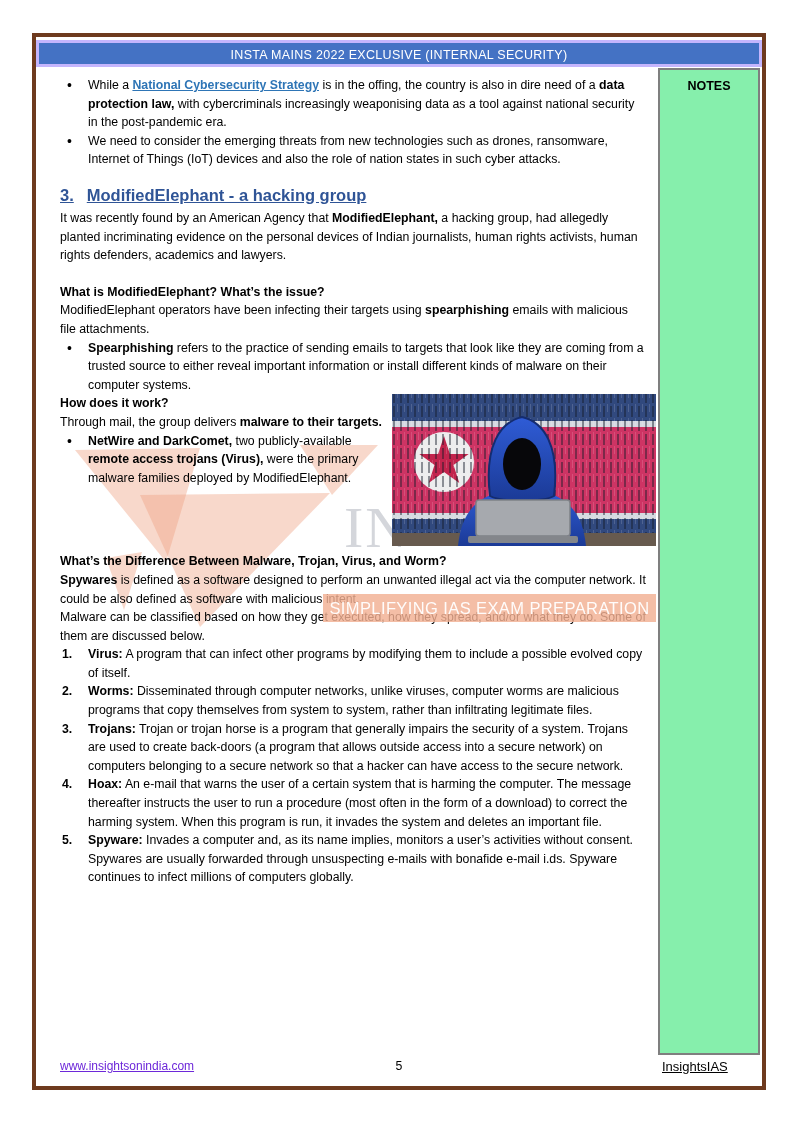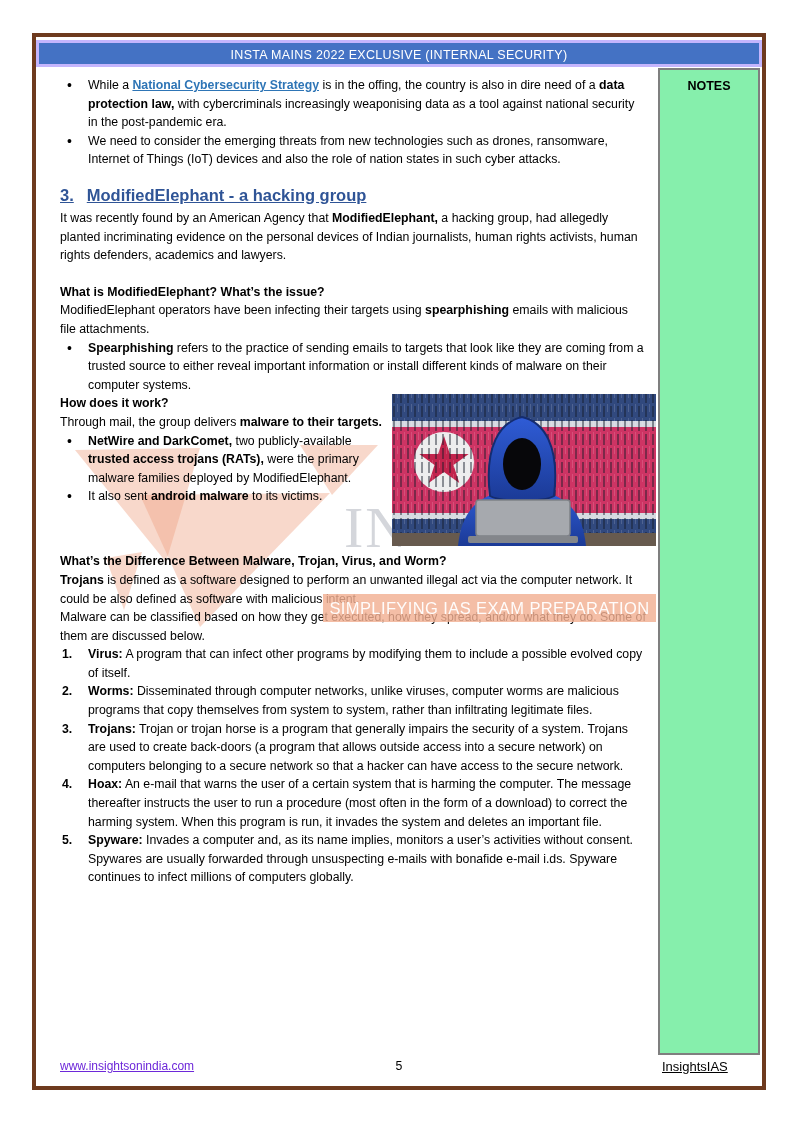--- a/index.html
+++ b/index.html
@@ -159,26 +159,25 @@
 
         <rect x="84" y="106" width="94" height="36" rx="3" fill="#A6A9AE" stroke="#7E8186" stroke-width="1.5"></rect>
         <rect x="76" y="142" width="110" height="7" rx="2" fill="#83868B"></rect>
       </svg>
     </div>
 
     <p class="bold subhead-q2">How does it work?</p>
     <p>Through mail, the group delivers <b>malware to their targets.</b></p>
 
     <ul class="doc-bullets" style="margin-top:0;">
-      <li><b>NetWire and DarkComet,</b> two publicly-available <b>trusted access trojans (RATs),</b> were the primary malware families deployed by ModifiedElephant.</li>
-      <li>It also sent <b>android malware</b> to its victims.</li>
+      <li><b>NetWire and DarkComet,</b> two publicly-available <b>remote access trojans (Virus),</b> were the primary malware families deployed by ModifiedElephant.</li>
     </ul>
 
     <p class="bold diff-head">What’s the Difference Between Malware, Trojan, Virus, and Worm?</p>
-    <p><b>Trojans</b> is defined as a software designed to perform an unwanted illegal act via the computer network. It could be also defined as software with malicious intent.</p>
+    <p><b>Spywares</b> is defined as a software designed to perform an unwanted illegal act via the computer network. It could be also defined as software with malicious intent.</p>
     <p>Malware can be classified based on how they get executed, how they spread, and/or what they do. Some of them are discussed below.</p>
 
     <ol class="doc-numbers">
       <li>
         <span class="doc-num">1.</span>
         <span><b>Virus:</b> A program that can infect other programs by modifying them to include a possible evolved copy of itself.</span>
       </li>
       <li>
         <span class="doc-num">2.</span>
         <span><b>Worms:</b> Disseminated through computer networks, unlike viruses, computer worms are malicious programs that copy themselves from system to system, rather than infiltrating legitimate files.</span>

